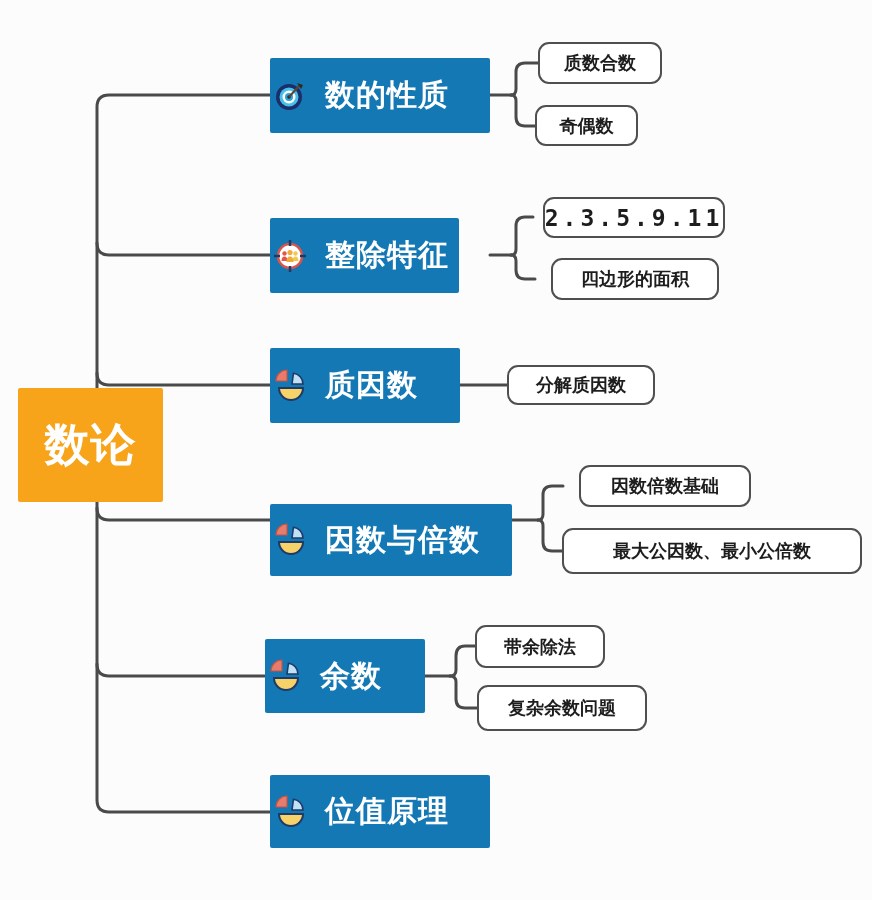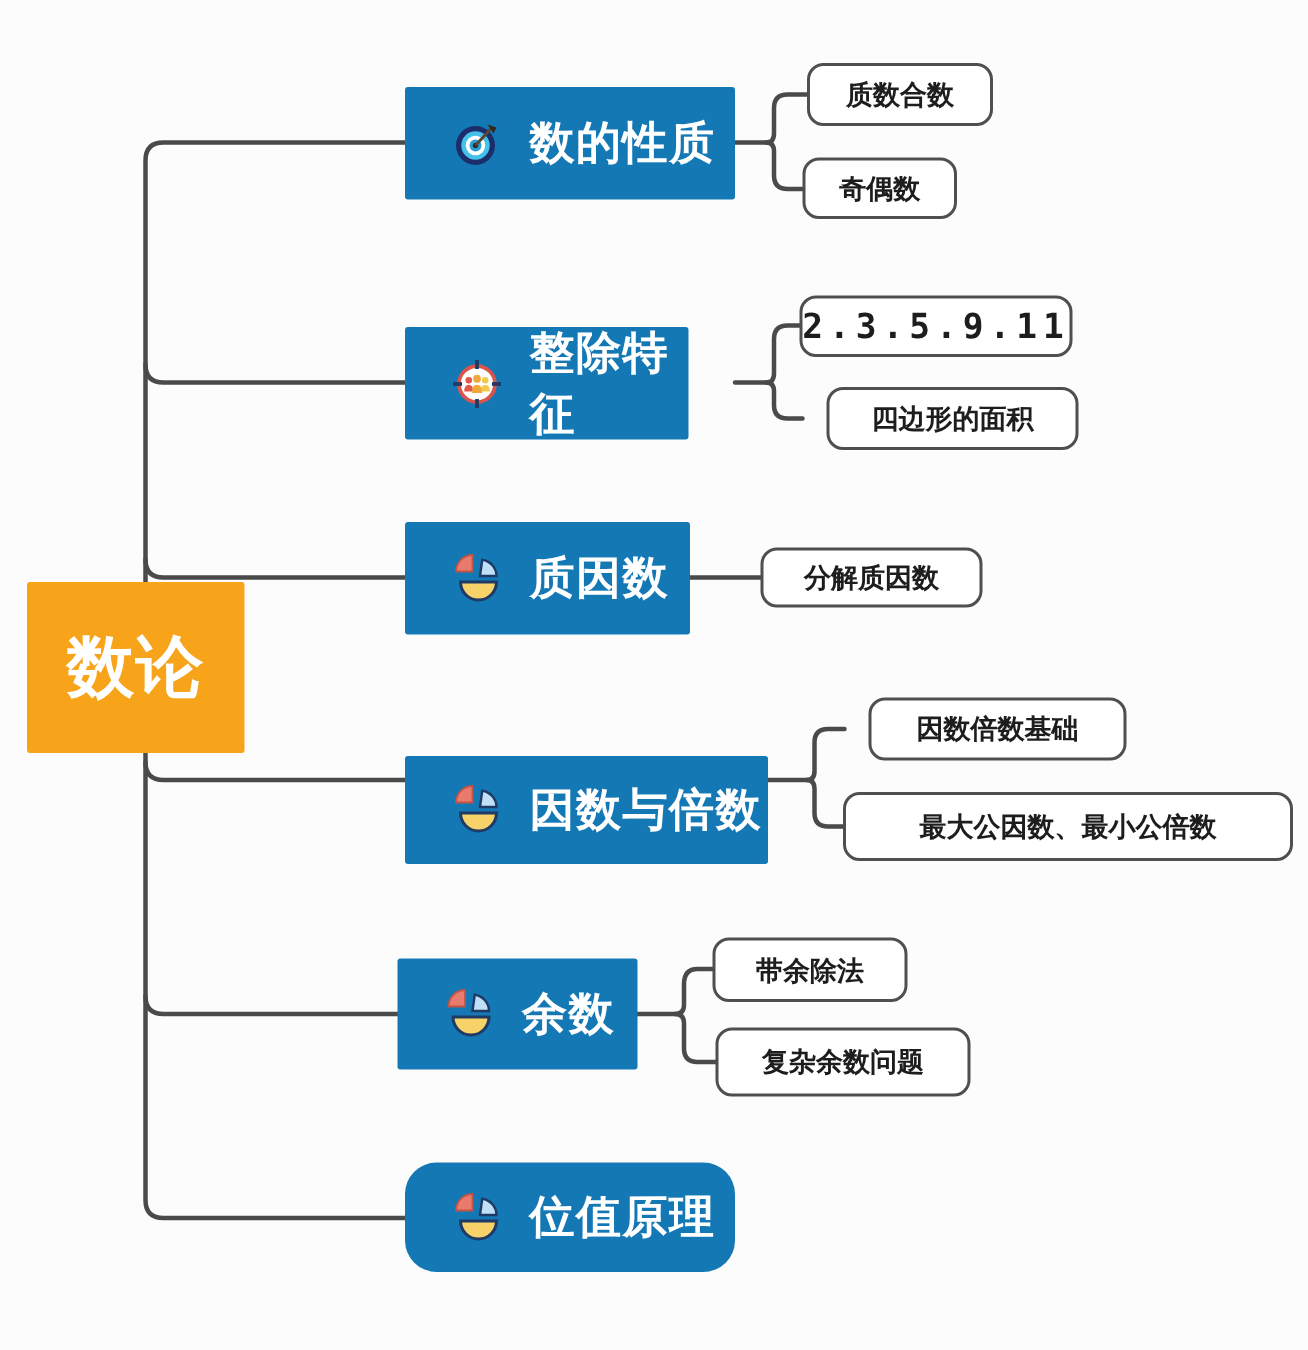--- a/index.html
+++ b/index.html
@@ -34,48 +34,47 @@
     letter-spacing: 1px;
     border-radius: 2px;
     cursor: pointer;
   }
 
   .branch-node {
     background: #1478B5;
     color: #ffffff;
     font-weight: bold;
     font-size: 30px;
-    padding-left: 28px;
     letter-spacing: 1px;
     border-radius: 2px;
     cursor: pointer;
   }
   .branch-node .icon { width: 40px; height: 40px; margin-right: 15px; flex: 0 0 auto; display: flex; }
   .branch-node .icon svg { width: 100%; height: 100%; }
 
   .leaf-node {
     background: #ffffff;
     border: 2.5px solid #4f4f4f;
     border-radius: 11px;
     color: #1d1d1d;
     font-weight: bold;
     font-size: 18px;
     justify-content: center;
     padding: 0 6px;
     cursor: pointer;
   }
-  .leaf-numeric { letter-spacing: 4px; font-family: "DejaVu Sans Mono", "Liberation Mono", monospace; font-size: 23px; }
+  .leaf-numeric { letter-spacing: 4px; font-family: "DejaVu Sans Mono", "Liberation Mono", monospace; font-size: 23px; margin-left: 10px; }
 
   
   #b0 { left: 270px; top: 58px;  width: 220px; height: 75px; }
   #b1 { left: 270px; top: 218px; width: 189px; height: 75px; }
   #b2 { left: 270px; top: 348px; width: 190px; height: 75px; }
   #b3 { left: 270px; top: 484px; width: 242px; height: 72px; margin-top: 20px; }
   #b4 { left: 265px; top: 639px; width: 160px; height: 74px; }
-  #b5 { left: 270px; top: 775px; width: 220px; height: 73px; border-radius: 21px; }
+  #b5 { left: 270px; top: 775px; width: 220px; height: 73px; }
 
   
   #l0-0 { left: 538px; top: 42px;  width: 124px; height: 42px; }
   #l0-1 { left: 535px; top: 105px; width: 103px; height: 41px; }
   #l1-0 { left: 533px; top: 197px; width: 182px; height: 41px; }
   #l1-1 { left: 535px; top: 258px; width: 168px; height: 42px; margin-left: 16px; }
   #l2-0 { left: 507px; top: 365px; width: 148px; height: 40px; }
   #l3-0 { left: 563px; top: 465px; width: 172px; height: 42px; margin-left: 16px; }
   #l3-1 { left: 562px; top: 528px; width: 300px; height: 46px; }
   #l4-0 { left: 475px; top: 625px; width: 130px; height: 43px; }

